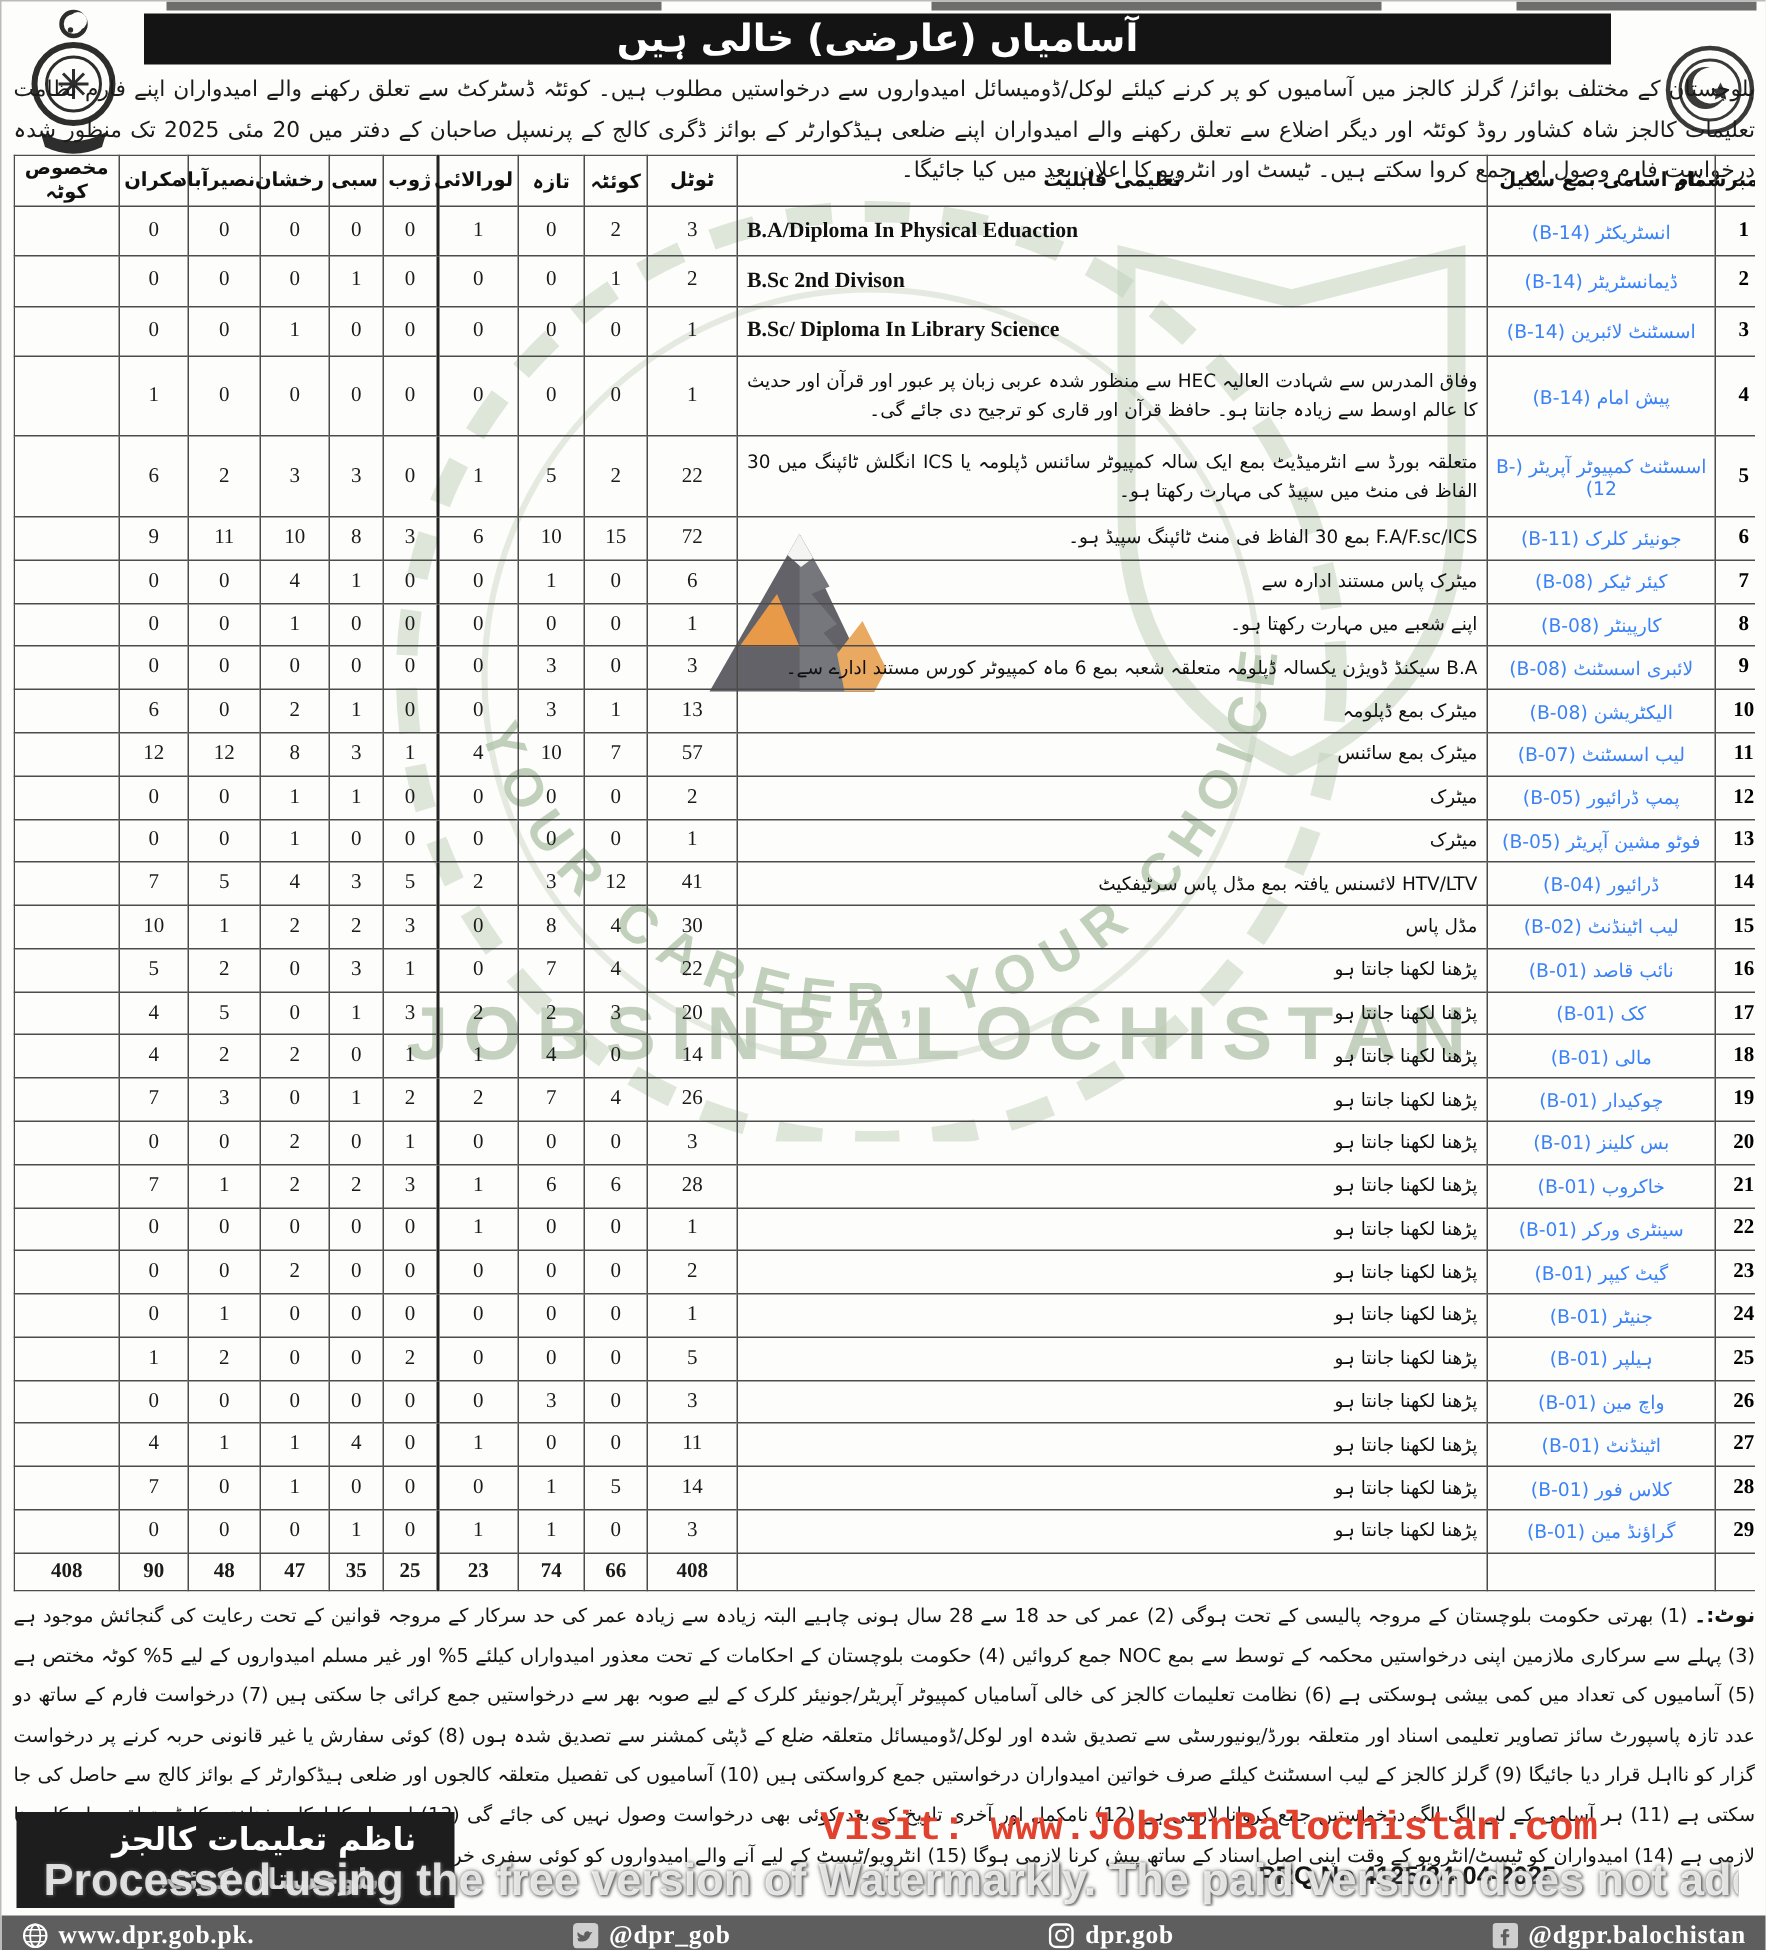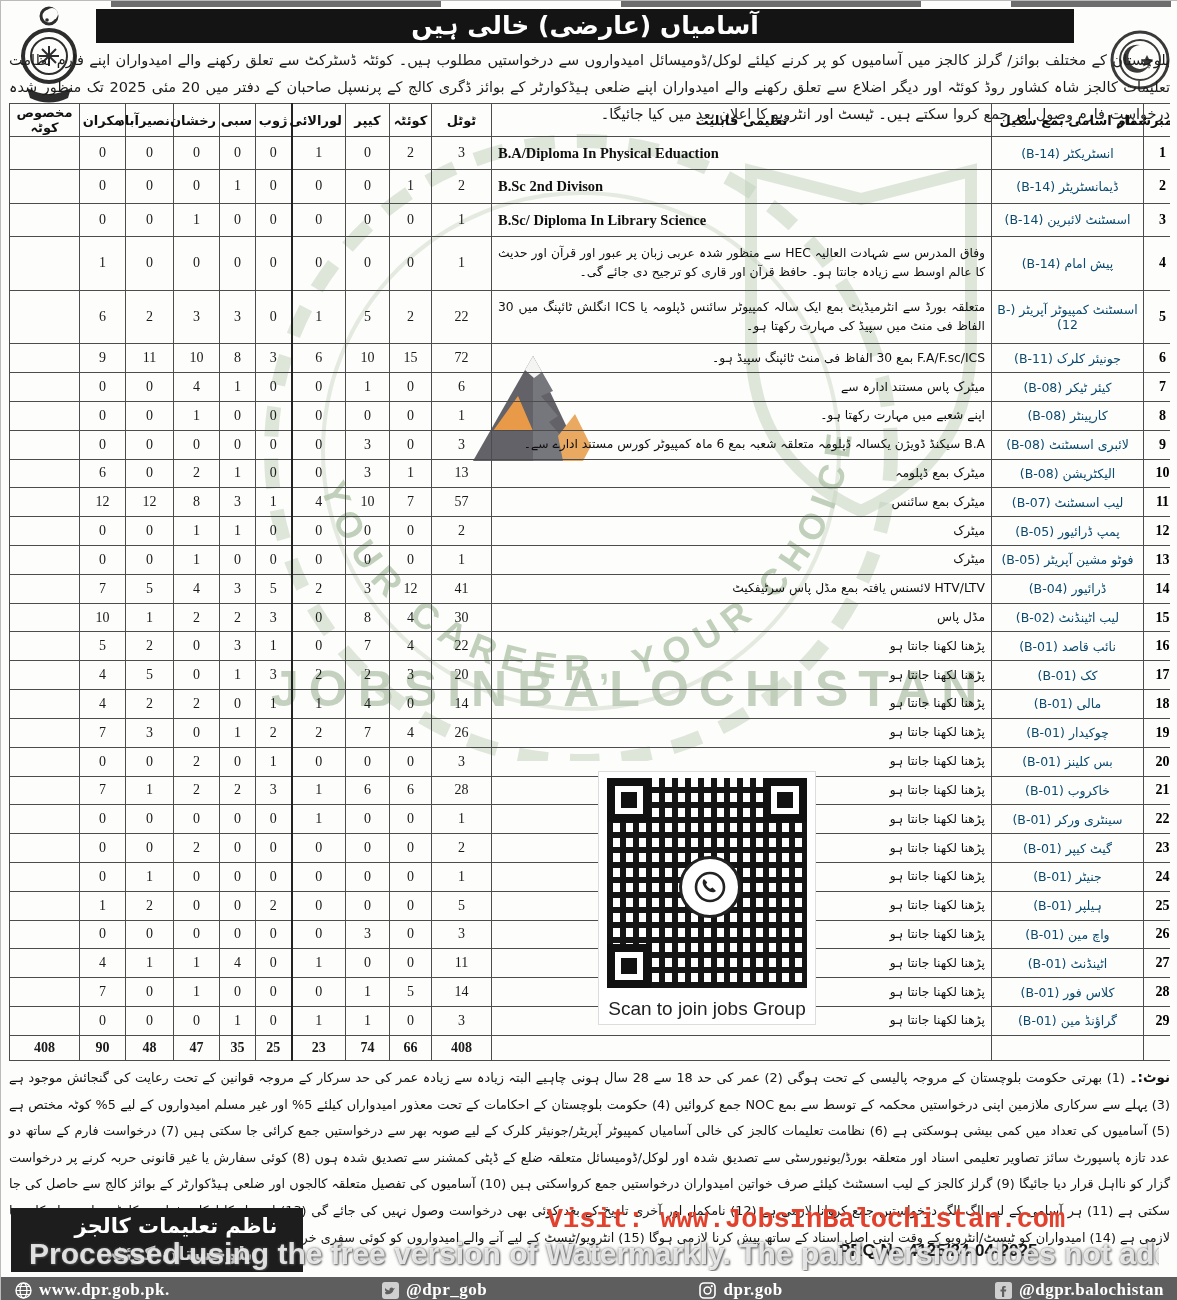--- a/index.html
+++ b/index.html
@@ -15,21 +15,21 @@
   .emblem svg{display:block;}
   .intro{position:absolute;left:8px;top:46px;width:1161px;height:54px;direction:rtl;
          font-size:14.5px;line-height:1.85;text-align:justify;color:#1b1b1b;}
   
   .table-wrap{position:absolute;left:8px;top:102px;width:1161px;height:958px;overflow:hidden;}
   table{width:100%;height:100%;border-collapse:collapse;table-layout:fixed;direction:rtl;background:transparent;}
   th,td{border:1px solid #4c4c4c;padding:1px 3px;vertical-align:middle;}
   th{font-size:13px;font-weight:bold;color:#111;height:30px;}
   td.num{font-family:"Liberation Serif",serif;font-size:14px;text-align:center;color:#1a1a1a;}
   td.serial{font-family:"Liberation Serif",serif;font-size:14px;text-align:center;font-weight:bold;}
-  td.post{font-size:12.5px;text-align:center;color:#0c4a6e;}
+  td.post{font-size:12.5px;text-align:center;color:#3b82f6;}
   td.qual{font-size:12.3px;text-align:justify;color:#101010;line-height:1.55;padding:1px 6px;}
   td.qual.latin{font-family:"Liberation Serif",serif;font-size:14.5px;font-weight:600;text-align:left;direction:ltr;margin-top:35px;}
   td.thick,th.thick{border-left:2.5px solid #222;}
   tr.total-row td{font-weight:bold;}
   
   .wm-svg{position:absolute;left:150px;top:110px;pointer-events:none;}
   
   .mountain{position:absolute;left:462px;top:335px;pointer-events:none;opacity:.92;}
   
   .qr-block{position:absolute;left:597px;top:770px;width:216px;height:252px;background:#fff;
@@ -141,21 +141,21 @@
           <col style="width:46px">
           <col style="width:70px">
         </colgroup>
         <tbody>
           <tr>
             <th>نمبرشمار</th>
             <th>نام اسامی بمع سکیل</th>
             <th>تعلیمی قابلیت</th>
             <th class="">ٹوٹل</th>
             <th class="">کوئٹہ</th>
-            <th class="">کیپر</th>
+            <th class="">تازہ</th>
             <th class="thick">لورالائی</th>
             <th class="">ژوب</th>
             <th class="">سبی</th>
             <th class="">رخشان</th>
             <th class="">نصیرآباد</th>
             <th class="">مکران</th>
             <th class="">مخصوص کوٹہ</th>
           </tr>
           <tr>
             <td class="serial">1</td>
@@ -604,35 +604,20 @@
             <td class="num">35</td>
             <td class="num">47</td>
             <td class="num">48</td>
             <td class="num">90</td>
             <td class="num">408</td>
           </tr>
         </tbody>
       </table>
   </div>
 
-  <div class="qr-block">
-    <div class="qr-area">
-      <div class="qr-pattern"></div>
-      <div class="qf tl"></div>
-        <div class="qf tr"></div>
-        <div class="qf bl"></div>
-      <div class="qr-wa">
-        <svg width="34" height="34" viewBox="0 0 34 34">
-          <circle cx="17" cy="17" r="14" fill="none" stroke="#222" stroke-width="2.6"></circle>
-          <path d="M11 9 c-2 2 -2 6 2 10 c4 4 8 4 10 2 l-3.4 -3.4 -2.4 1.2 c-1.8 -0.8 -3.4 -2.4 -4.2 -4.2 l1.2 -2.4 Z" fill="#222"></path>
-        </svg>
-      </div>
-    </div>
-    <div class="qr-caption">Scan to join jobs Group</div>
-  </div>
 
   <div class="note">
     <b>نوٹ:۔</b>
     <span>(1) بھرتی حکومت بلوچستان کے مروجہ پالیسی کے تحت ہوگی (2) عمر کی حد 18 سے 28 سال ہونی چاہیے البتہ زیادہ سے زیادہ عمر کی حد سرکار کے مروجہ قوانین کے تحت رعایت کی گنجائش موجود ہے (3) پہلے سے سرکاری ملازمین اپنی درخواستیں محکمہ کے توسط سے بمع NOC جمع کروائیں (4) حکومت بلوچستان کے احکامات کے تحت معذور امیدواراں کیلئے 5% اور غیر مسلم امیدواروں کے لیے 5% کوٹہ مختص ہے (5) آسامیوں کی تعداد میں کمی بیشی ہوسکتی ہے (6) نظامت تعلیمات کالجز کی خالی آسامیاں کمپیوٹر آپریٹر/جونیئر کلرک کے لیے صوبہ بھر سے درخواستیں جمع کرائی جا سکتی ہیں (7) درخواست فارم کے ساتھ دو عدد تازہ پاسپورٹ سائز تصاویر تعلیمی اسناد اور متعلقہ بورڈ/یونیورسٹی سے تصدیق شدہ اور لوکل/ڈومیسائل متعلقہ ضلع کے ڈپٹی کمشنر سے تصدیق شدہ ہوں (8) کوئی سفارش یا غیر قانونی حربہ کرنے پر درخواست گزار کو نااہل قرار دیا جائیگا (9) گرلز کالجز کے لیب اسسٹنٹ کیلئے صرف خواتین امیدواران درخواستیں جمع کرواسکتی ہیں (10) آسامیوں کی تفصیل متعلقہ کالجوں اور ضلعی ہیڈکوارٹر کے بوائز کالج سے حاصل کی جا سکتی ہے (11) ہر آسامی کے لیے الگ الگ درخواستیں جمع کروانا لازمی ہے (12) نامکمل اور آخری تاریخ کے بعد کوئی بھی درخواست وصول نہیں کی جائے گی (13) امیدوار کا لوکل، شناختی کارڈ متعلقہ ضلع کا ہونا لازمی ہے (14) امیدواران کو ٹیسٹ/انٹرویو کے وقت اپنی اصل اسناد کے ساتھ پیش کرنا لازمی ہوگا (15) انٹرویو/ٹیسٹ کے لیے آنے والے امیدواروں کو کوئی سفری خرچ نہیں دیا جائے گا۔</span>
   </div>
 
   <div class="signature">
     <div class="l1">ناظم تعلیمات کالجز</div>
     <div class="l2">بلوچستان کوئٹہ</div>
   </div>

